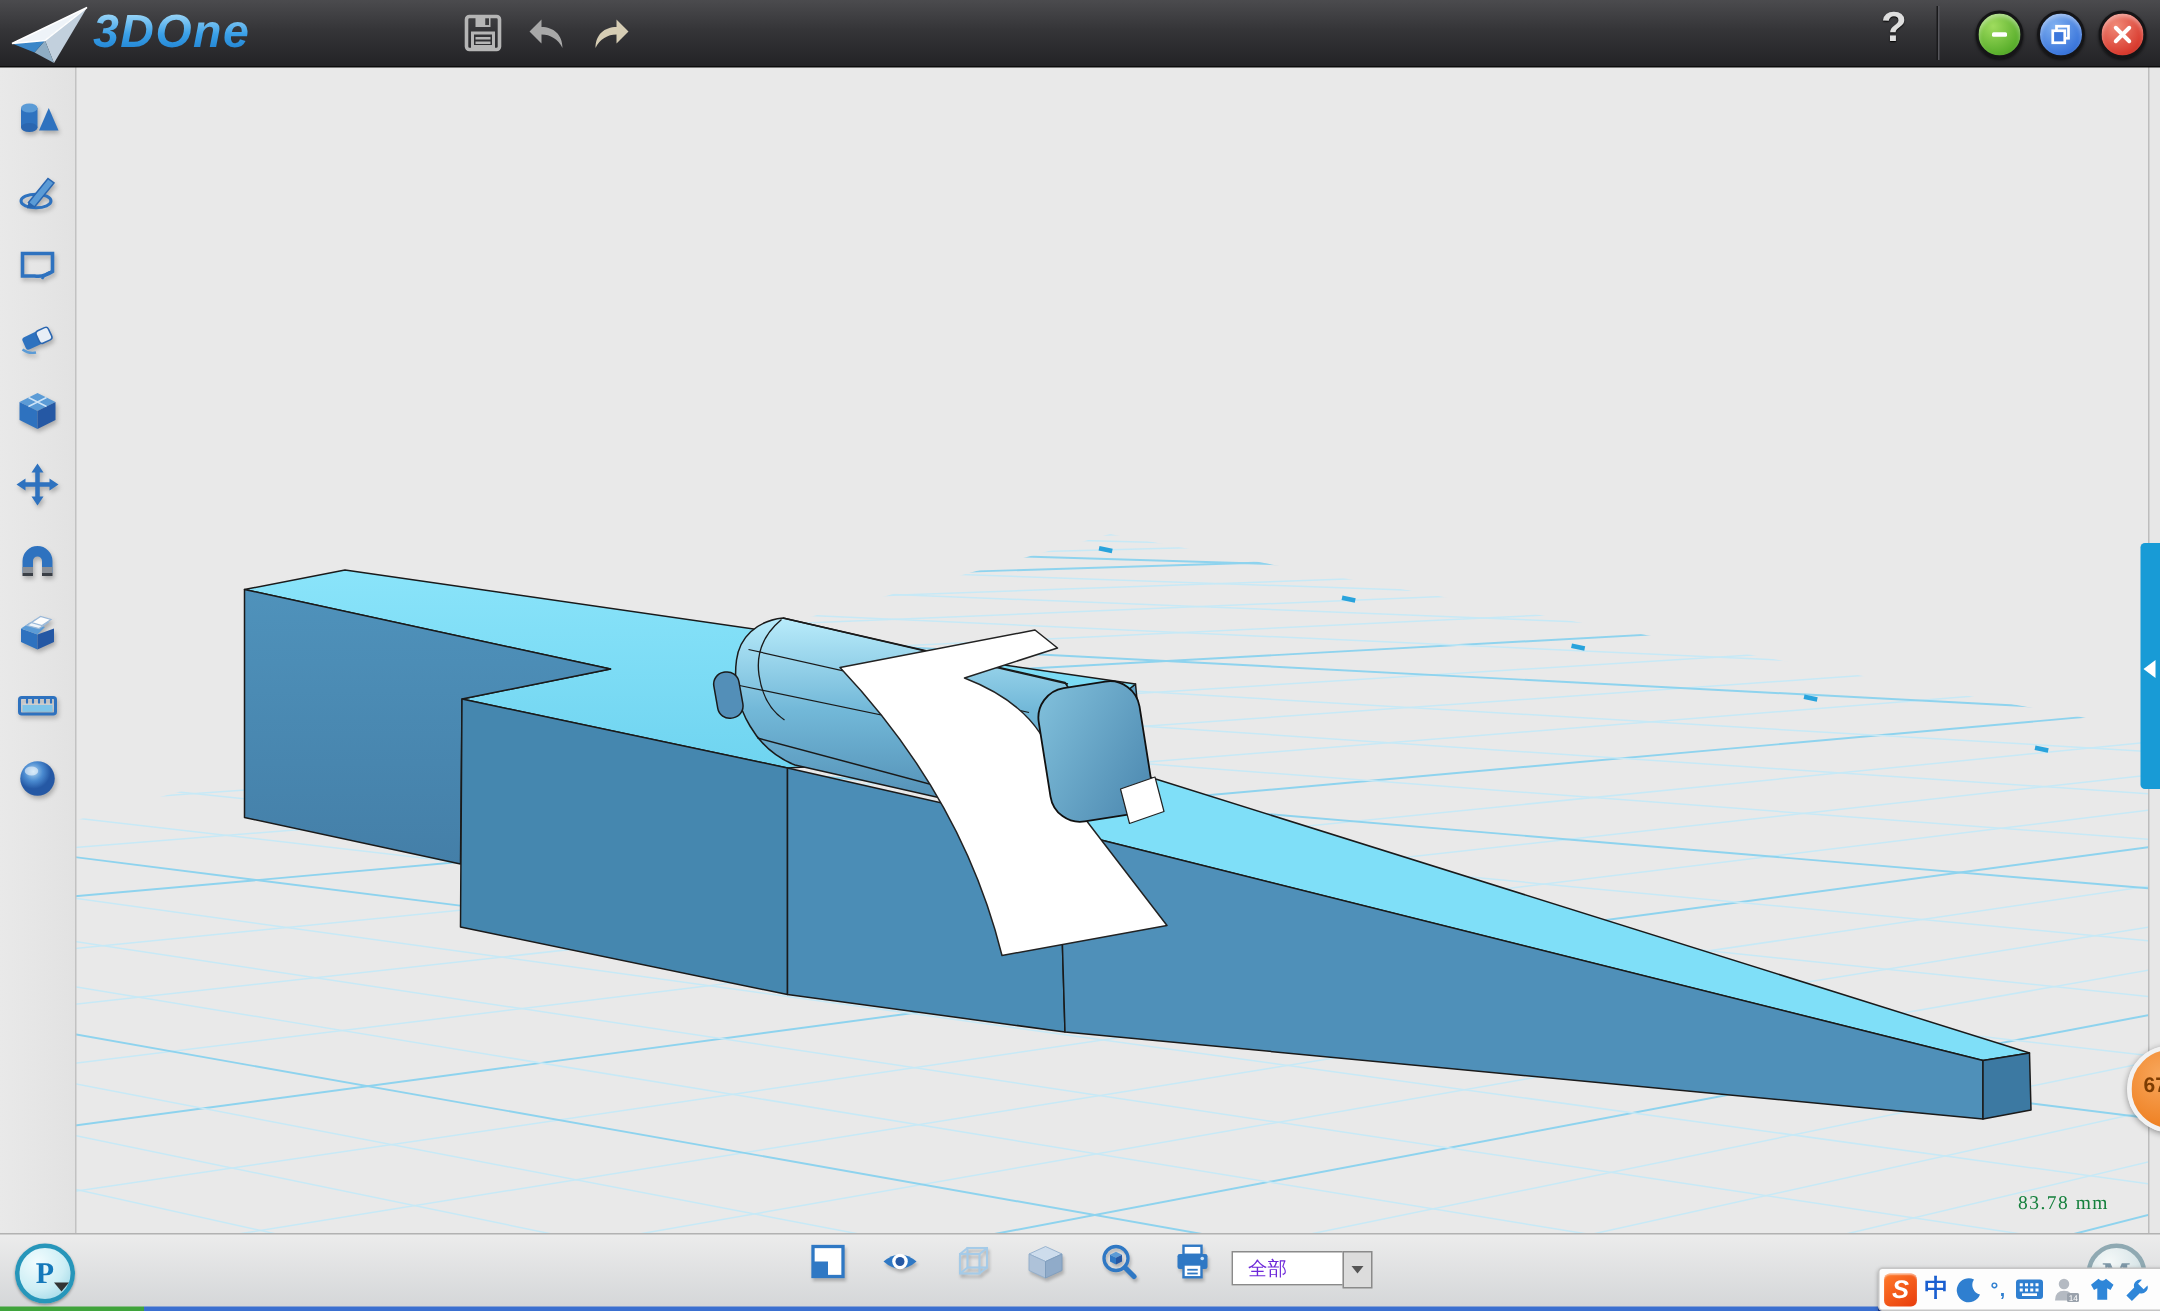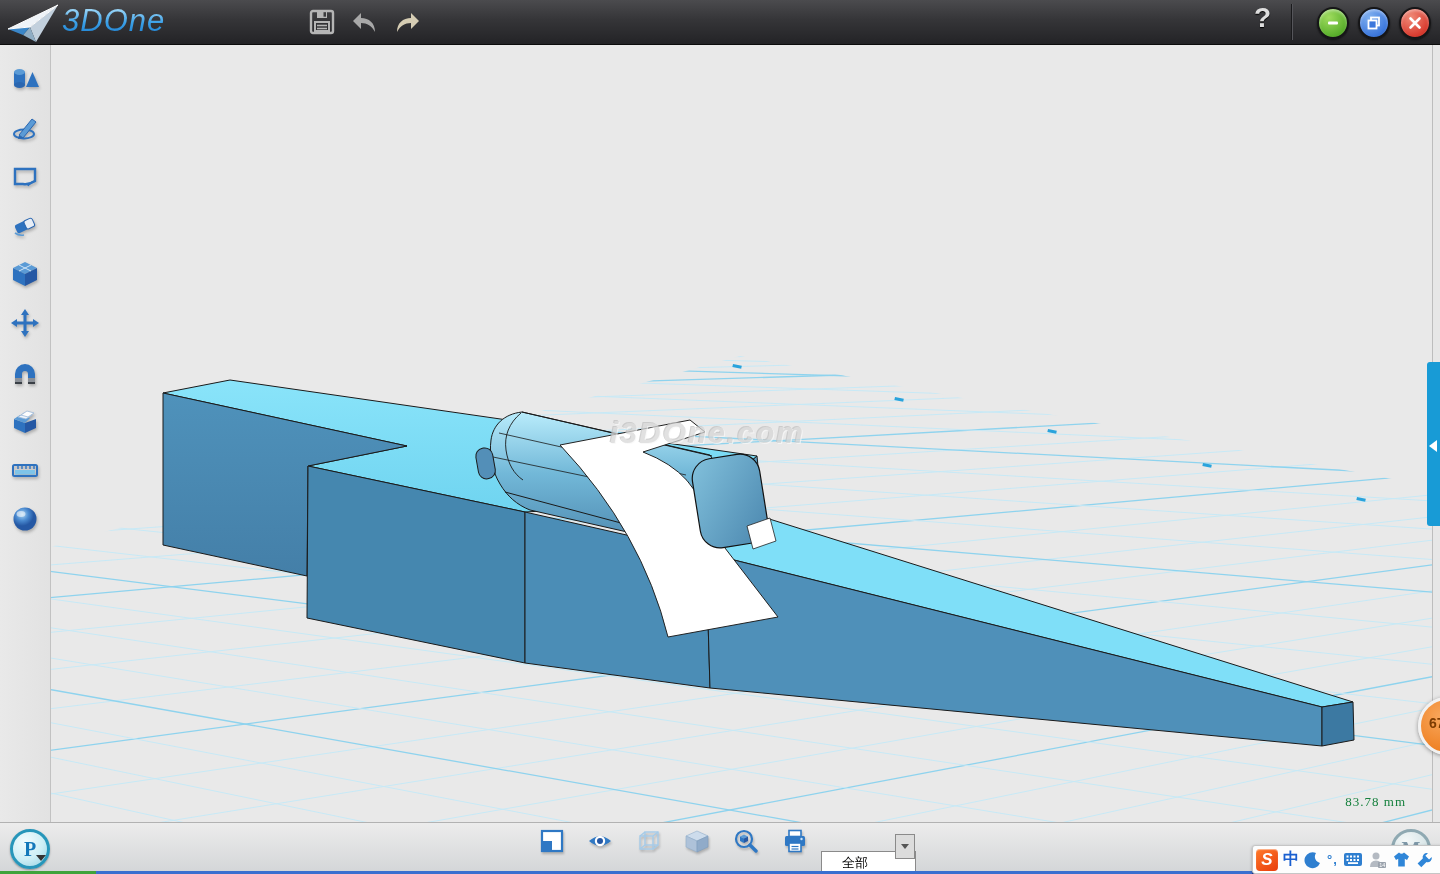--- a/index.html
+++ b/index.html
@@ -2,21 +2,21 @@
 <html style="--model-top: #7fdff8; --model-top2: #68ccec; --model-side: #4b8db6; --model-side-dark: #417fa8; --model-end: #3c79a2; --model-step: #5d9fc4; --grid-minor: #c7e9f6; --grid-major: #8ed3ee; --accent-blue: #2f78c4; --edge: #1a1a1a;"><head>
 <meta charset="utf-8">
 <style>
   html,body{margin:0;padding:0;width:1440px;height:874px;overflow:hidden;
     background:#e9e9e9;font-family:"Liberation Sans",sans-serif;position:relative;}
   
   #titlebar{position:absolute;left:0;top:0;width:1440px;height:44px;
     background:linear-gradient(180deg,#4b4b4e 0%,#353538 45%,#232326 100%);
     border-bottom:1px solid #0c0c0c;z-index:40;}
   #logo{position:absolute;left:6px;top:2px;width:54px;height:40px;}
-  #brand{position:absolute;left:62px;top:3px;font-size:31px;font-weight:normal;font-style:italic;
+  #brand{position:absolute;left:62px;top:3px;font-size:31px;font-weight:bold;font-style:italic;
     letter-spacing:1px;background:linear-gradient(180deg,#aee0fa 10%,#3aa0e8 55%,#1576c8 100%);
     -webkit-background-clip:text;background-clip:text;color:transparent;}
   .tb-icon{position:absolute;top:7px;width:30px;height:30px;cursor:pointer;}
   #win-title{position:absolute;left:400px;right:400px;top:12px;text-align:center;
     color:#efefef;font-size:15px;}
   #help-q{position:absolute;left:1254px;top:2px;font-size:28px;font-weight:bold;color:#dedede;
     text-shadow:0 1px 1px #000;cursor:pointer;}
   #tb-divider{position:absolute;left:1292px;top:4px;width:1px;height:36px;background:#55555a;
     box-shadow:-1px 0 0 #1a1a1c;}
   .win-btn{position:absolute;top:7px;width:28px;height:28px;border-radius:50%;
@@ -58,22 +58,22 @@
     display:flex;align-items:center;justify-content:center;
     font-family:"Liberation Serif",serif;font-weight:bold;font-size:20px;cursor:pointer;}
   #p-badge{left:10px;background:radial-gradient(circle at 35% 28%,#f2fcfe,#cdeef5 55%,#8fd0e2);
     border:3px solid #2796ba;color:#1478ba;box-shadow:0 1px 2px rgba(0,0,0,.35);}
   #p-caret{position:absolute;left:36px;top:32px;width:0;height:0;border-left:5px solid transparent;
     border-right:5px solid transparent;border-top:6px solid #333;cursor:pointer;}
   #m-badge{left:1391px;background:radial-gradient(circle at 35% 28%,#f4f8f8,#dce8ea 55%,#b8cdd2);
     border:3px solid #8fa9b2;color:#7e98a8;}
   .bt-icon{position:absolute;top:5px;width:26px;height:26px;cursor:pointer;
     filter:drop-shadow(1px 2px 1px rgba(0,0,0,.22));}
-  #filter-box{position:absolute;left:821px;top:28px;width:73px;height:21px;background:#fff;
-    border:1px solid #8a8a8a;font-size:13px;line-height:21px;padding-left:20px;color:#000000;cursor:pointer;}
+  #filter-box{position:absolute;left:821px;top:11px;width:73px;height:21px;background:#fff;
+    border:1px solid #8a8a8a;font-size:13px;line-height:21px;padding-left:10px;color:#6d28d9;cursor:pointer;}
   #filter-arrow{position:absolute;left:895px;top:11px;width:18px;height:23px;background:#dcdcdc;
     border:1px solid #8a8a8a;cursor:pointer;}
   #filter-arrow::after{content:"";position:absolute;left:5px;top:9px;width:0;height:0;
     border-left:4px solid transparent;border-right:4px solid transparent;border-top:5px solid #555;}
   
   #ime-bar{position:absolute;left:1252px;top:845px;width:188px;height:27px;background:#fdfdfd;
     border:1px solid #c6c6c6;border-radius:3px;box-shadow:0 1px 3px rgba(0,0,0,.3);
     display:flex;align-items:center;gap:5px;padding:0 3px;z-index:50;overflow:hidden;}
   #sogou-logo{width:22px;height:22px;border-radius:4px;flex:0 0 22px;
     background:linear-gradient(145deg,#ff7a2a,#e83c0c);color:#fff;font-weight:bold;font-style:italic;
@@ -272,21 +272,20 @@
       </g>
     <g fill="#29a3dc">
       <rect x="683" y="320" width="9" height="3" transform="rotate(12 683 320)"></rect>
       <rect x="845" y="353" width="9" height="3" transform="rotate(12 845 353)"></rect>
       <rect x="998" y="385" width="9" height="3" transform="rotate(12 998 385)"></rect>
       <rect x="1153" y="419" width="9" height="3" transform="rotate(12 1153 419)"></rect>
       <rect x="1307" y="453" width="9" height="3" transform="rotate(12 1307 453)"></rect>
     </g>
   </svg>
 
-  <div id="watermark">i3DOne.com</div>
 
   <svg id="model-svg" width="1382" height="778" viewBox="0 0 1382 778">
     <defs>
       <linearGradient id="gtop" x1="0" y1="0" x2="0" y2="1">
         <stop offset="0%" stop-color="#8ae4fa"></stop>
           <stop offset="100%" stop-color="#6fd4f0"></stop>
       </linearGradient>
       <linearGradient id="gside" x1="0" y1="0" x2="0" y2="1">
         <stop offset="0%" stop-color="#4f92bb"></stop>
           <stop offset="100%" stop-color="#447fa8"></stop>

